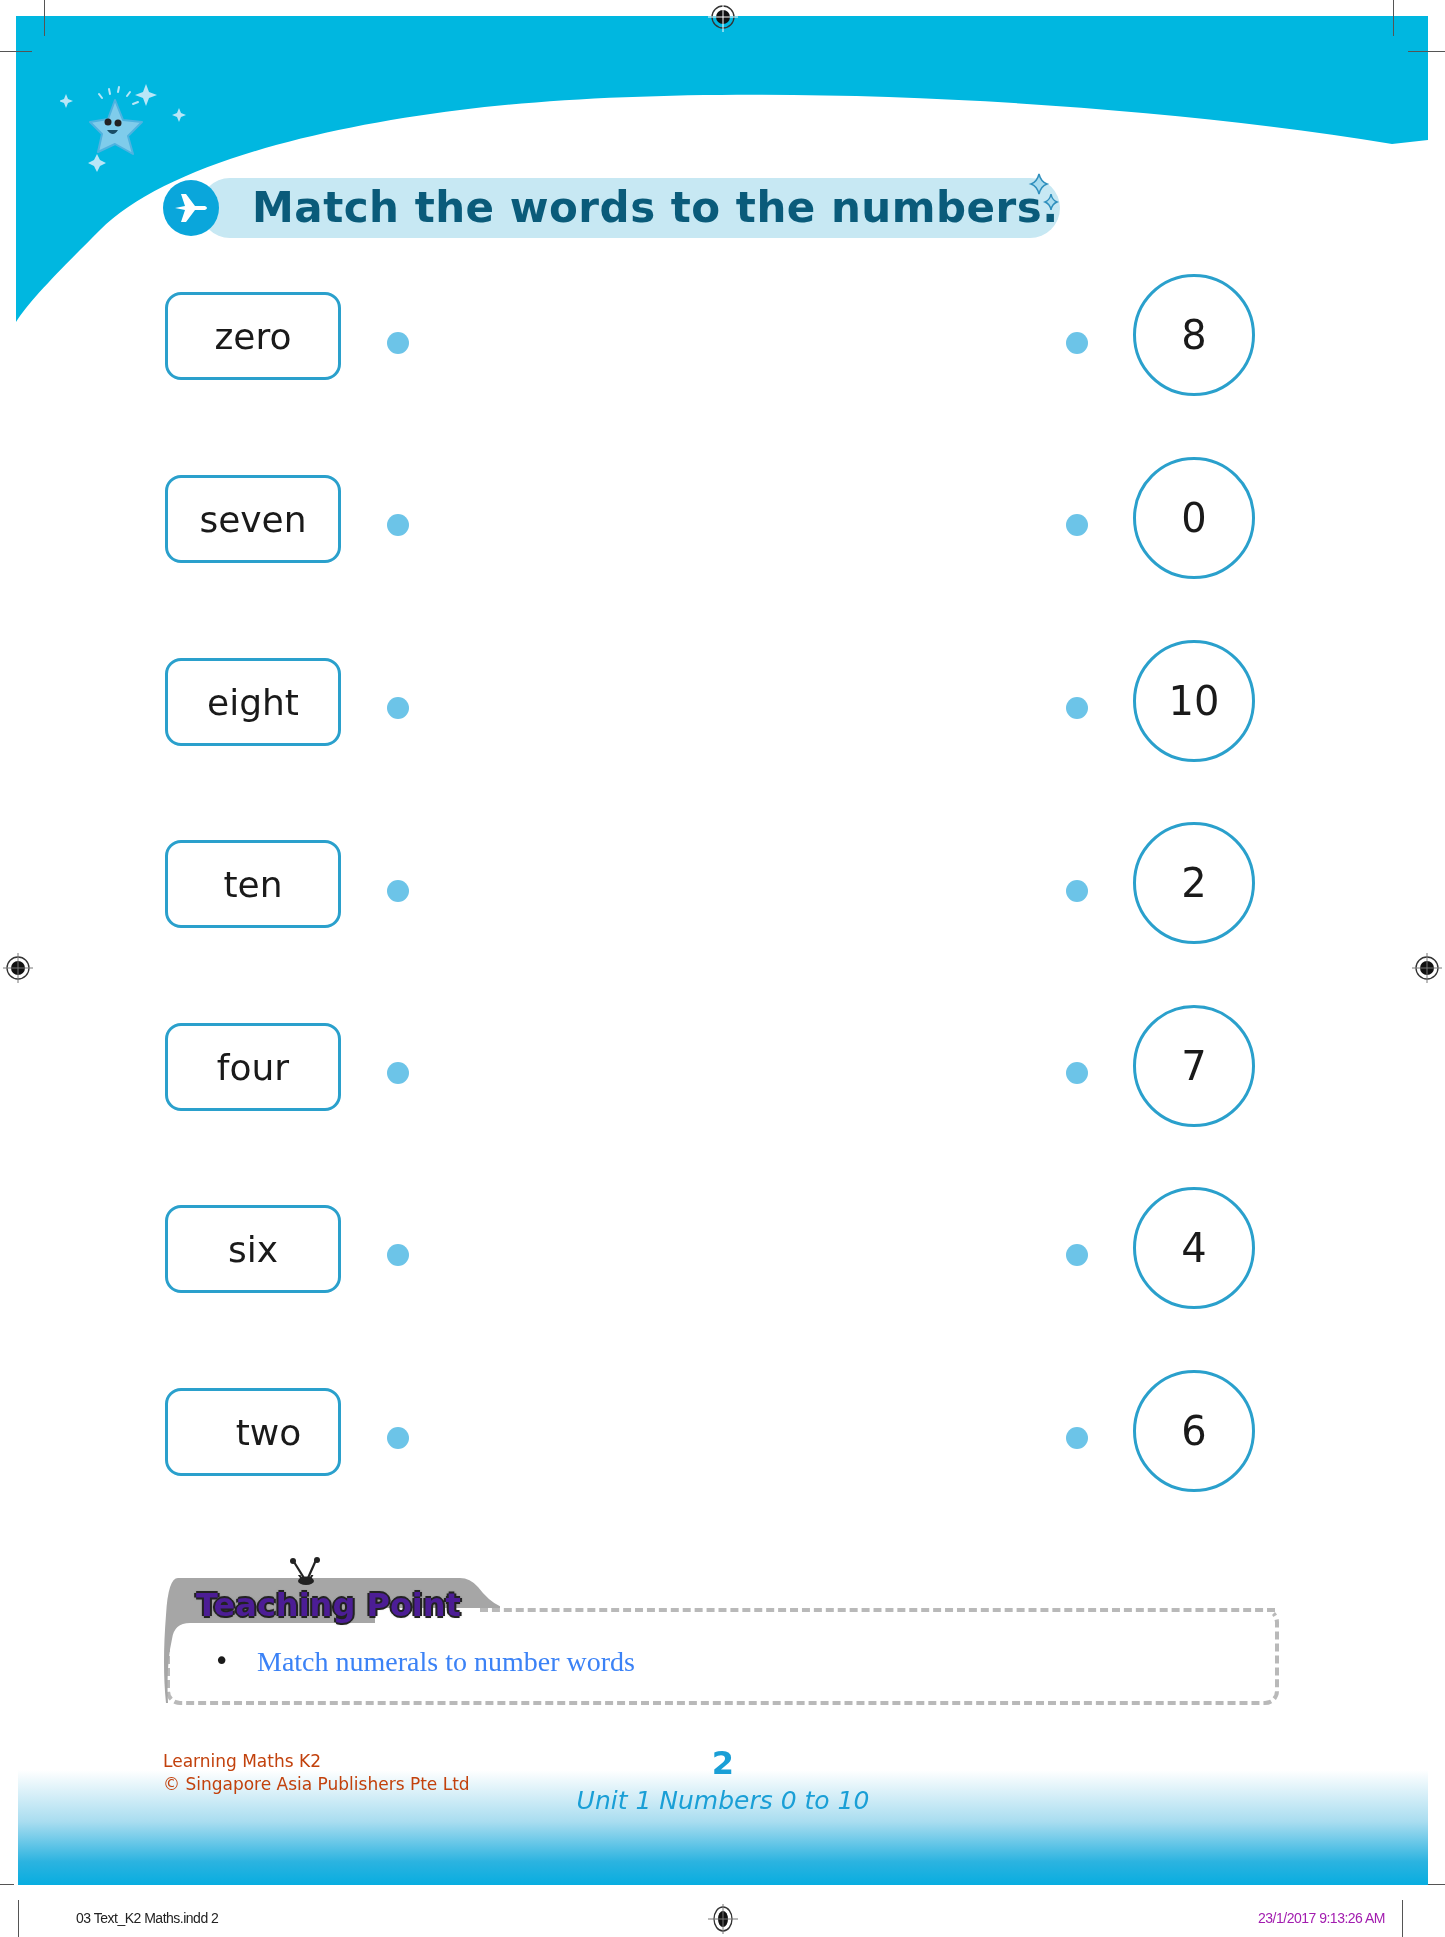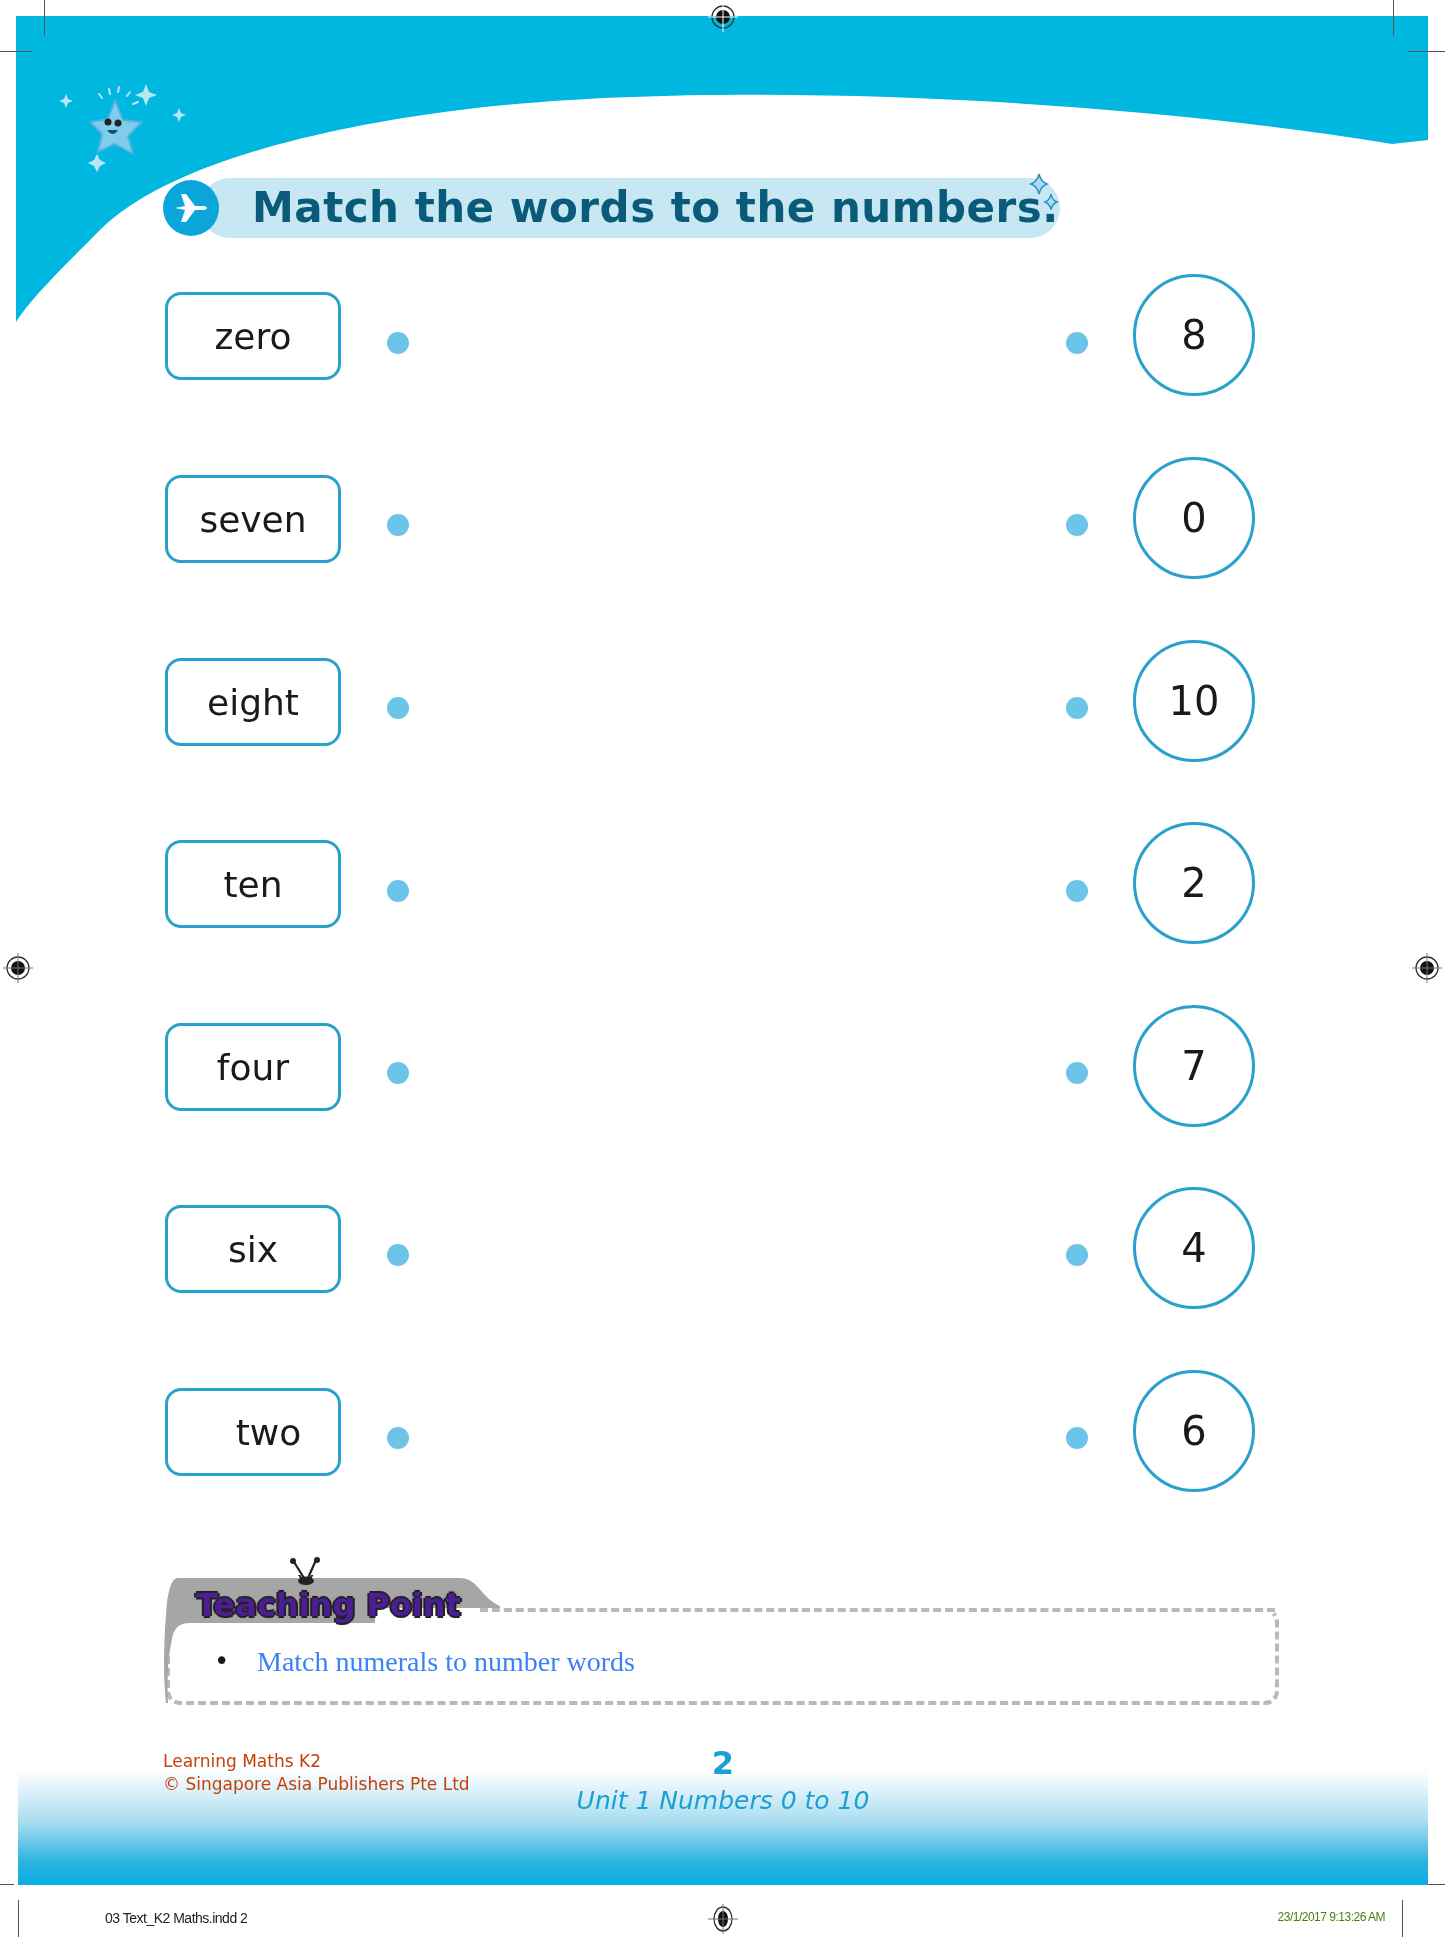--- a/index.html
+++ b/index.html
@@ -87,24 +87,24 @@
   .page-num {
     position: absolute; left: 700px; top: 1744px; width: 46px; text-align: center;
     font-size: 32px; font-weight: bold; color: #1a9fd6; font-family: "DejaVu Sans", sans-serif;
   }
   .unit-title {
     position: absolute; left: 560px; top: 1786px; width: 326px; text-align: center;
     font-size: 25px; font-style: italic; color: #1a9fd6; font-family: "DejaVu Sans", sans-serif;
   }
   .slug-left {
     position: absolute; left: 76px; top: 1910px; font-size: 14px; color: #222;
-    font-family: "Liberation Sans Narrow", "Liberation Sans", sans-serif; letter-spacing: -0.5px; margin-left: 29px;
+    font-family: "Liberation Sans Narrow", "Liberation Sans", sans-serif; letter-spacing: -0.5px;
   }
   .slug-right {
-    position: absolute; right: 60px; top: 1910px; font-size: 12px; color: #4d7c0f;
+    position: absolute; right: 60px; top: 1910px; font-size: 14px; color: #a21caf;
     font-family: "Liberation Sans", sans-serif; letter-spacing: -0.5px;
   }
 </style>
 </head>
 <body>
 
 <div class="page">
 
   <svg class="header-wave" viewBox="0 0 1445 330" preserveAspectRatio="none">
     <path d="M16 16 L1428 16 L1428 140 L1392 144 C1100 96 700 80 460 110 C300 130 160 170 100 230 C60 270 30 300 16 322 Z" fill="#00b7e0"></path>

